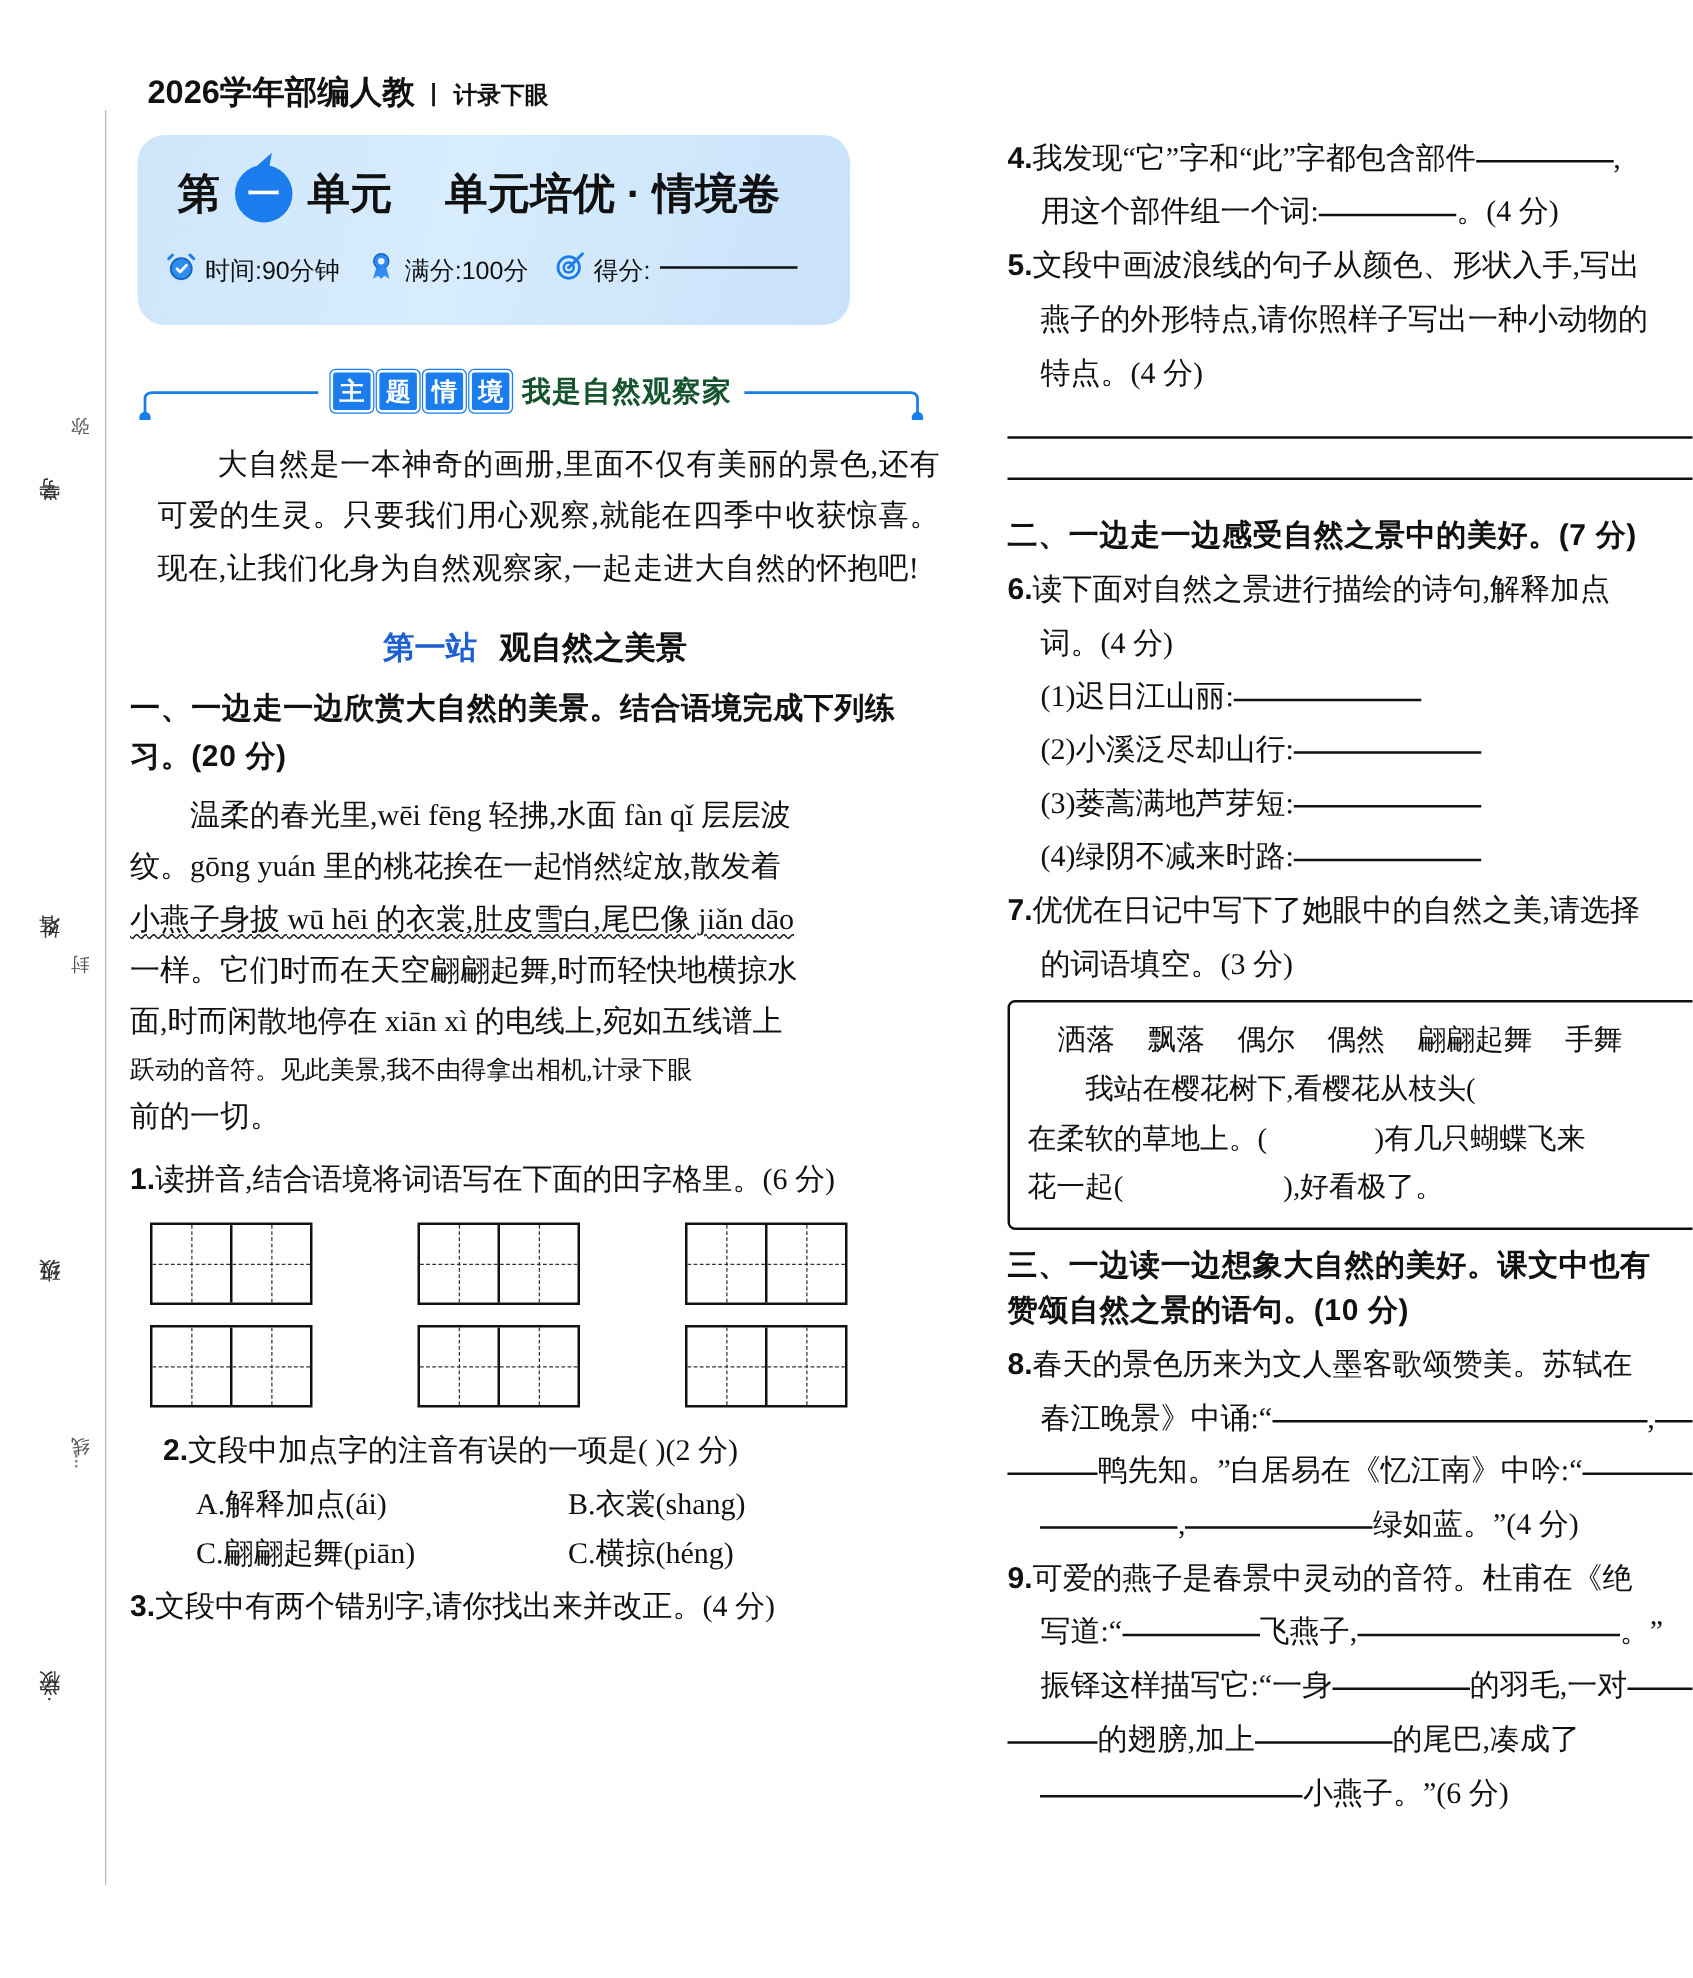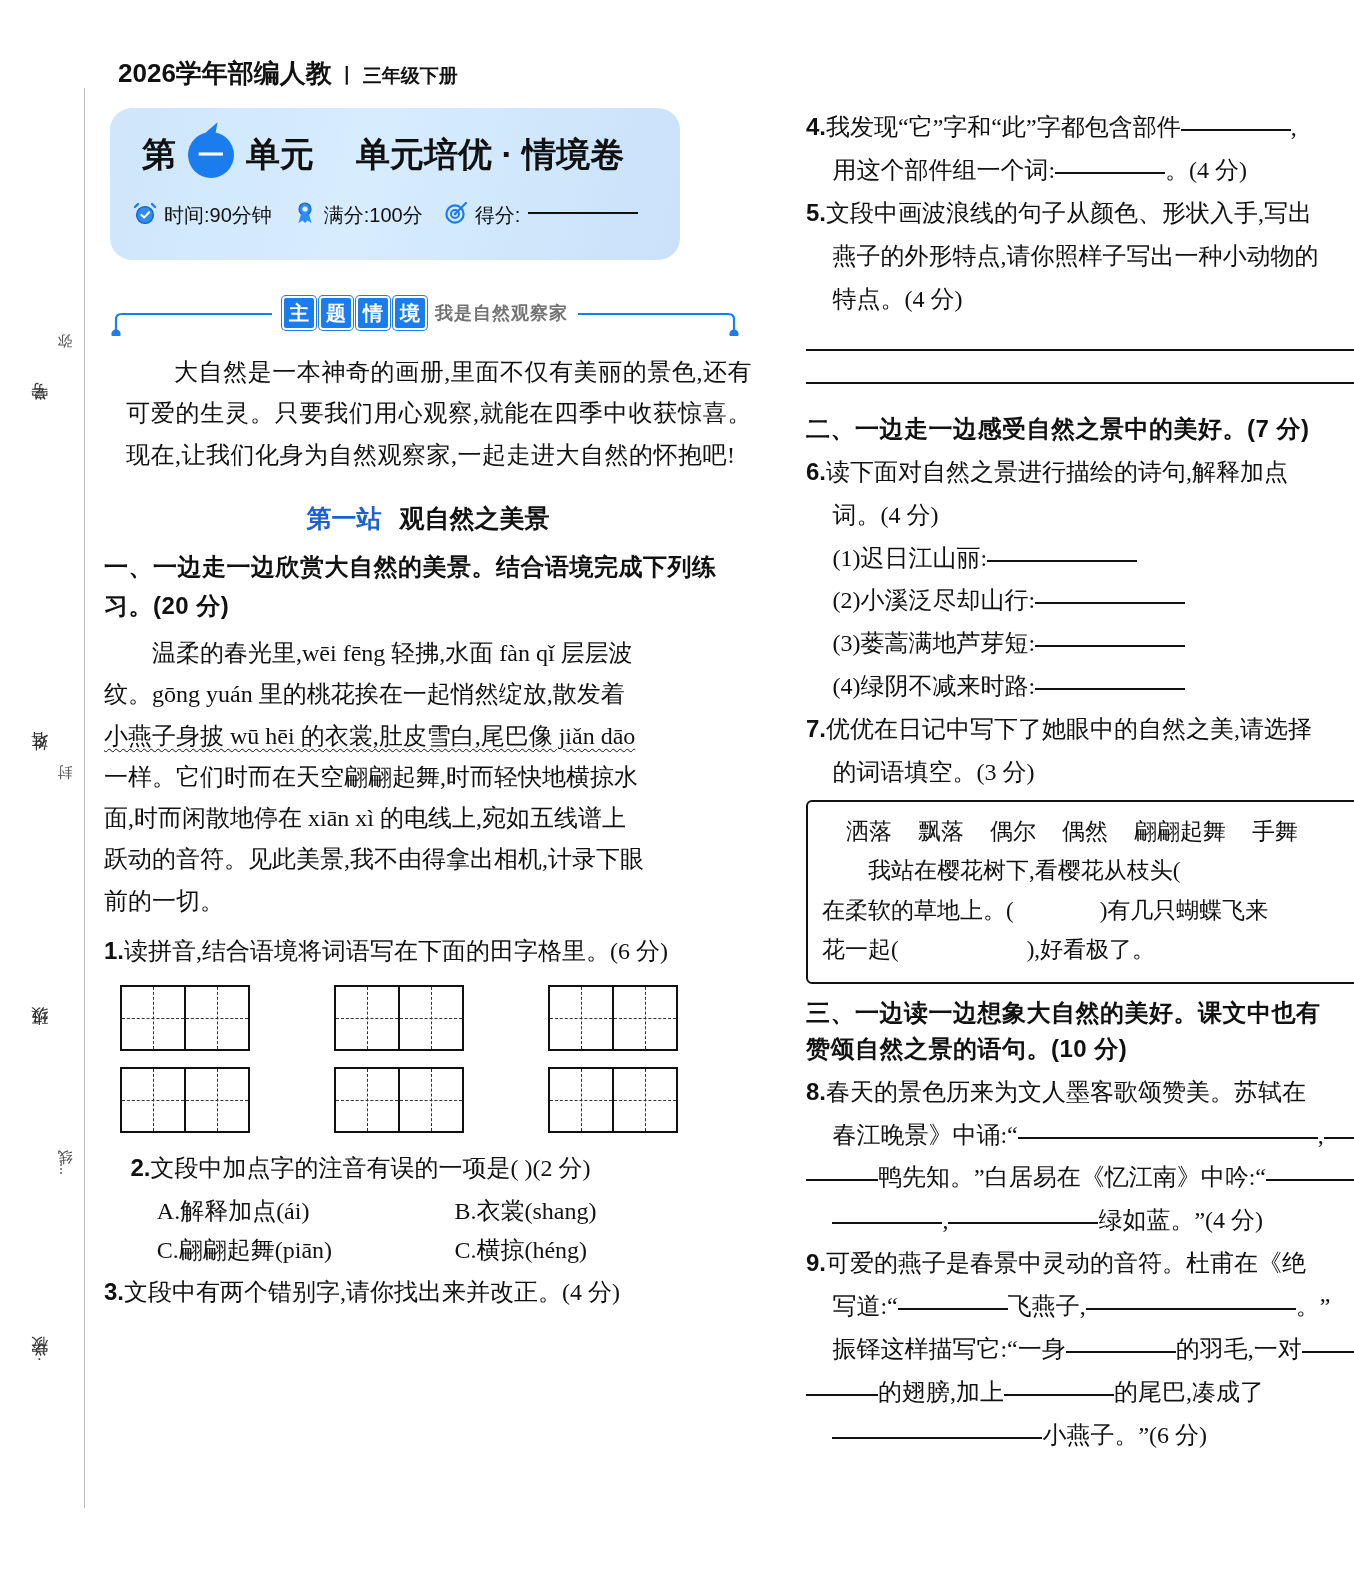--- a/index.html
+++ b/index.html
@@ -97,21 +97,21 @@
   .tag-chars{display:flex;gap:3px;}
   .tag-chars span{
     display:inline-flex;align-items:center;justify-content:center;
     width:30px;height:30px;background:#1b7ded;color:#fff;
     font-family:"Liberation Sans", sans-serif;
     font-size:20px;font-weight:bold;border-radius:4px;
     border:2px solid #fff;box-shadow:0 0 0 1px #1b7ded;
   }
   .theme-title{
     font-family:"Liberation Sans", sans-serif;
-    font-size:18px;font-weight:bold;color:#737373;letter-spacing:1px;
+    font-size:23px;font-weight:bold;color:#14532d;letter-spacing:1px;
   }
 
   
   .col{
     position:absolute;
     font-size:24px;line-height:1.62;
   }
   .col-left{left:104px;top:352px;width:648px;}
   .col-right{left:806px;top:104px;width:560px;}
 
@@ -217,21 +217,21 @@
     <div class="vtext" style="left:28px;top:1035px;">班级</div>
 
     <div class="vtext plain" style="left:56px;top:1175px;">线</div>
 
     <div class="vtext" style="left:28px;top:1345px;">学校:</div>
 
     <div class="seal-dash" style="top:1160px;height:14px;"></div>
   </div>
 
   <div class="doc-head">
-    <span>2026学年部编人教</span><span class="sub" style="margin:0 6px;">丨</span><span class="sub">三年级下册</span>
+    <span>2026学年部编人教</span><span class="sub" style="margin:0 6px;">丨</span><span class="sub">计录下眼</span>
   </div>
 
   <div class="title-card">
     <div class="title-row">
       <span>第</span>
       <span class="unit-badge">
         <span class="leaf"></span>
         <span>一</span>
       </span>
       <span>单元</span>
@@ -300,21 +300,21 @@
     </div>
 
     <div class="sec-head">一、一边走一边欣赏大自然的美景。结合语境完成下列练习。(20 分)</div>
 
     <div style="margin-top:8px;">
       <div style="font-size:24px;line-height:1.72;text-indent:2em;">温柔的春光里,wēi fēng 轻拂,水面 fàn qǐ 层层波</div>
       <div style="font-size:24px;line-height:1.72;">纹。gōng yuán 里的桃花挨在一起悄然绽放,散发着</div>
       <div style="font-size:24px;line-height:1.72;" class="wave">小燕子身披 wū hēi 的衣裳,肚皮雪白,尾巴像 jiǎn dāo</div>
       <div style="font-size:24px;line-height:1.72;">一样。它们时而在天空翩翩起舞,时而轻快地横掠水</div>
       <div style="font-size:24px;line-height:1.72;">面,时而闲散地停在 xiān xì 的电线上,宛如五线谱上</div>
-      <div style="font-size:24px;line-height:1.72;">跃动的音符。见此美景,我不由得拿出相机,计录下眼</div>
+      <div style="font-size:20px;line-height:1.72;">跃动的音符。见此美景,我不由得拿出相机,计录下眼</div>
       <div style="font-size:24px;line-height:1.72;">前的一切。</div>
     </div>
 
     <div class="q" style="margin-top:10px;">
       <span class="qnum">1.</span><span>读拼音,结合语境将词语写在下面的田字格里。(6 分)</span>
     </div>
 
     <div class="grid-rows">
       <div class="grid-row">
         <div class="tzg">

